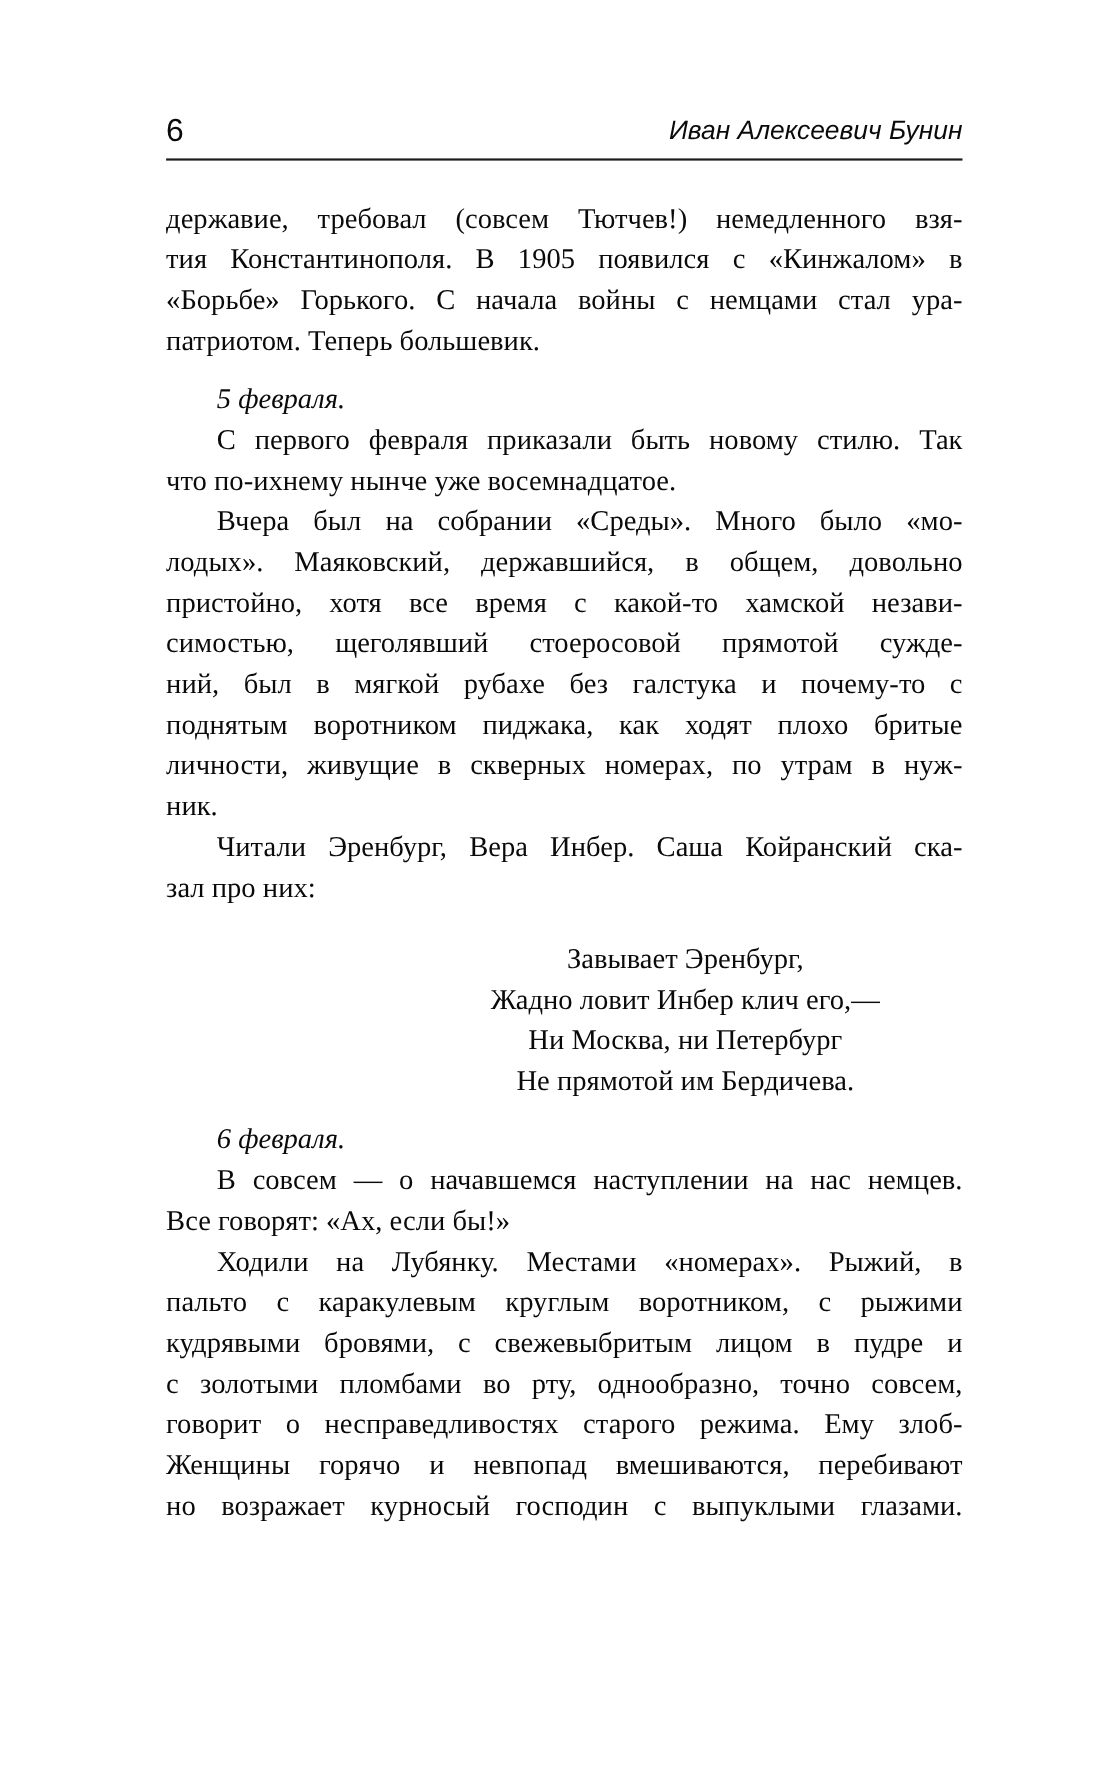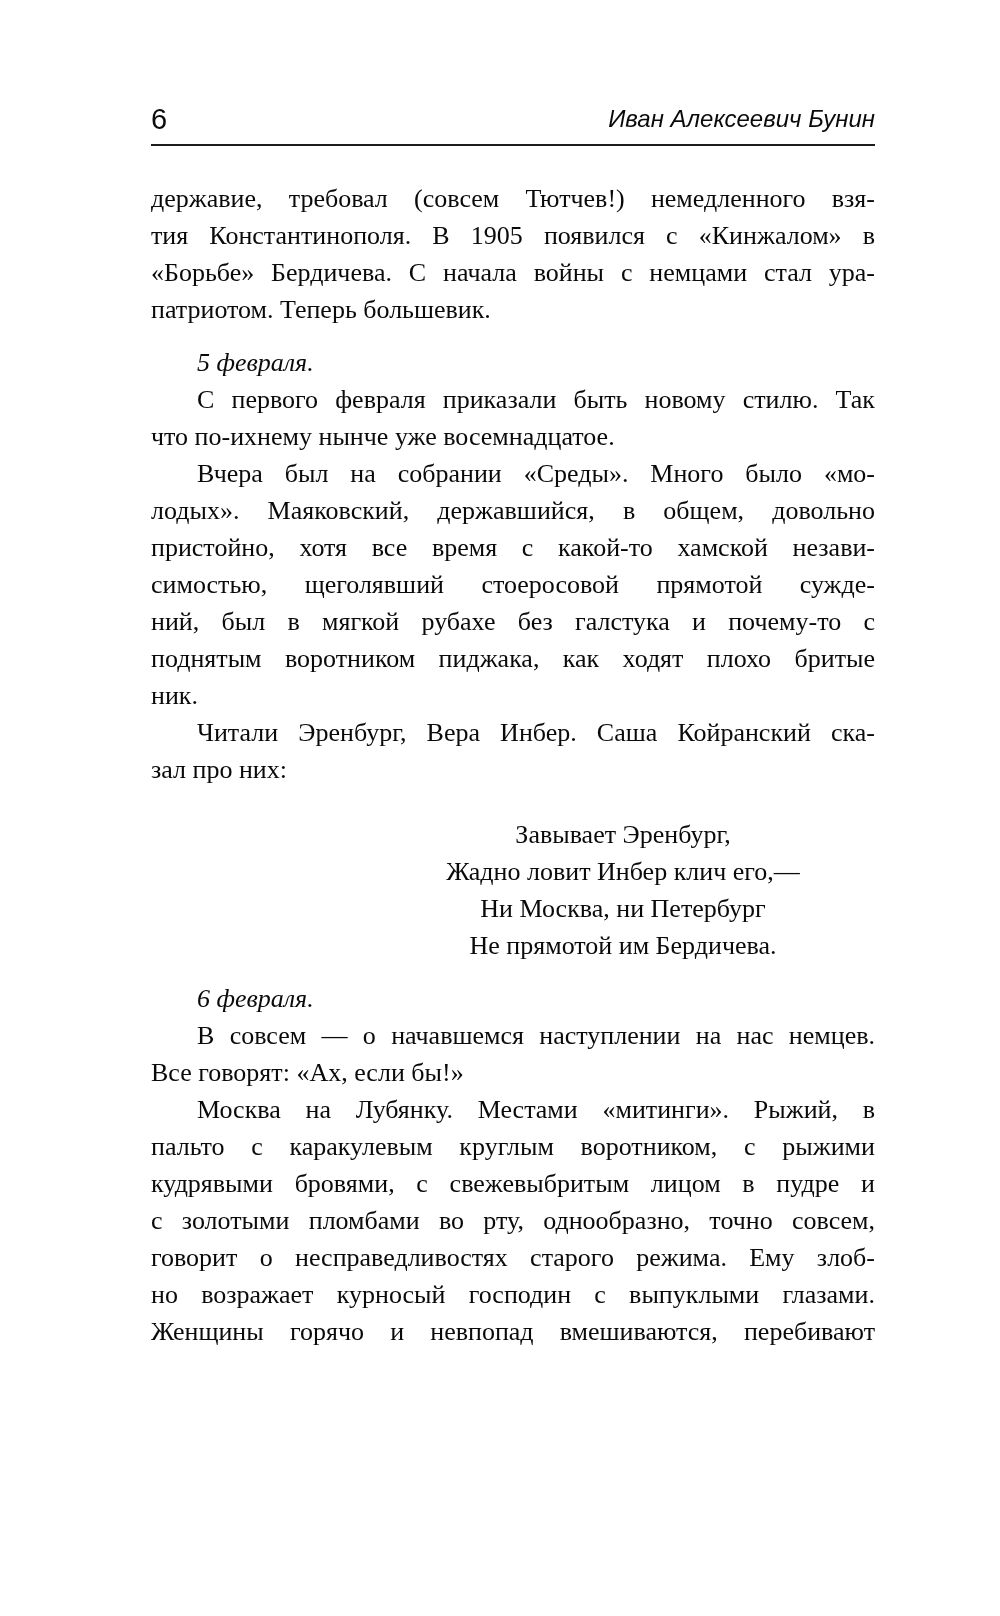--- a/index.html
+++ b/index.html
@@ -68,55 +68,56 @@
 
 <div class="page">
   <header class="running-head">
     <span class="folio">6</span>
     <span class="running-title">Иван Алексеевич Бунин</span>
   </header>
   <main class="text-block">
       <div class="paragraph">
         <div class="line">державие, требовал (совсем Тютчев!) немедленного взя-</div>
         <div class="line">тия Константинополя. В 1905 появился с «Кинжалом» в</div>
-        <div class="line">«Борьбе» Бердичева. С начала войны с немцами стал ура-</div>
+        <div class="line">«Борьбе» Горького. С начала войны с немцами стал ура-</div>
         <div class="line last">патриотом. Теперь большевик.</div>
       </div>
       <div class="date-heading">5 февраля.</div>
       <div class="paragraph">
         <div class="line indent">С первого февраля приказали быть новому стилю. Так</div>
         <div class="line last">что по-ихнему нынче уже восемнадцатое.</div>
       </div>
       <div class="paragraph">
         <div class="line indent">Вчера был на собрании «Среды». Много было «мо-</div>
         <div class="line">лодых». Маяковский, державшийся, в общем, довольно</div>
         <div class="line">пристойно, хотя все время с какой-то хамской незави-</div>
         <div class="line">симостью, щеголявший стоеросовой прямотой сужде-</div>
         <div class="line">ний, был в мягкой рубахе без галстука и почему-то с</div>
         <div class="line">поднятым воротником пиджака, как ходят плохо бритые</div>
+        <div class="line">личности, живущие в скверных номерах, по утрам в нуж-</div>
         <div class="line last">ник.</div>
       </div>
       <div class="paragraph">
         <div class="line indent">Читали Эренбург, Вера Инбер. Саша Койранский ска-</div>
         <div class="line last">зал про них:</div>
       </div>
       <div class="verse">
         <div class="verse-line">Завывает Эренбург,</div>
         <div class="verse-line">Жадно ловит Инбер клич его,—</div>
         <div class="verse-line">Ни Москва, ни Петербург</div>
         <div class="verse-line">Не прямотой им Бердичева.</div>
       </div>
       <div class="date-heading">6 февраля.</div>
       <div class="paragraph">
         <div class="line indent">В совсем — о начавшемся наступлении на нас немцев.</div>
         <div class="line last">Все говорят: «Ах, если бы!»</div>
       </div>
       <div class="paragraph">
-        <div class="line indent">Москва на Лубянку. Местами «митинги». Рыжий, в</div>
+        <div class="line indent">Ходили на Лубянку. Местами «номерах». Рыжий, в</div>
         <div class="line">пальто с каракулевым круглым воротником, с рыжими</div>
         <div class="line">кудрявыми бровями, с свежевыбритым лицом в пудре и</div>
         <div class="line">с золотыми пломбами во рту, однообразно, точно совсем,</div>
         <div class="line">говорит о несправедливостях старого режима. Ему злоб-</div>
+        <div class="line">Женщины горячо и невпопад вмешиваются, перебивают</div>
         <div class="line">но возражает курносый господин с выпуклыми глазами.</div>
-        <div class="line">Женщины горячо и невпопад вмешиваются, перебивают</div>
       </div>
     </main>
 </div>
 
 </body></html>

